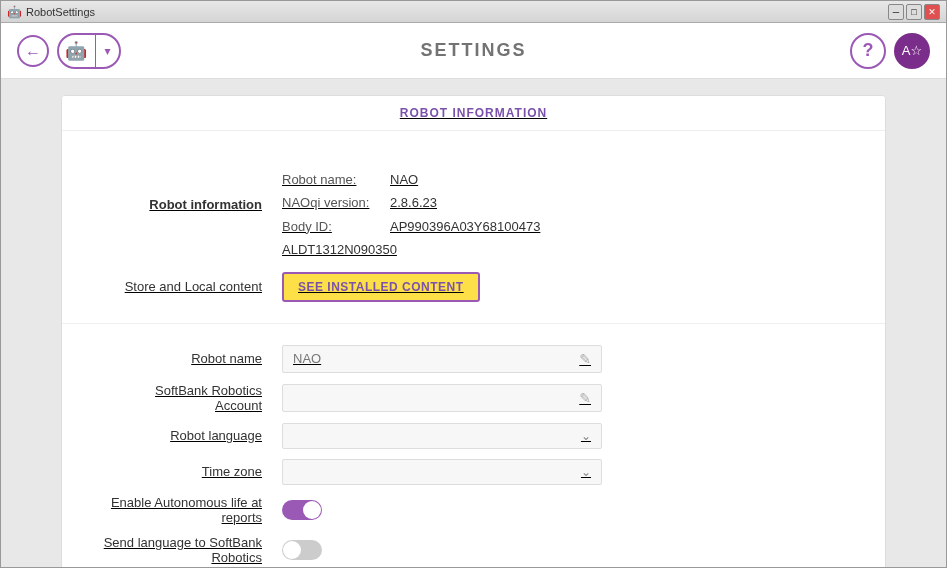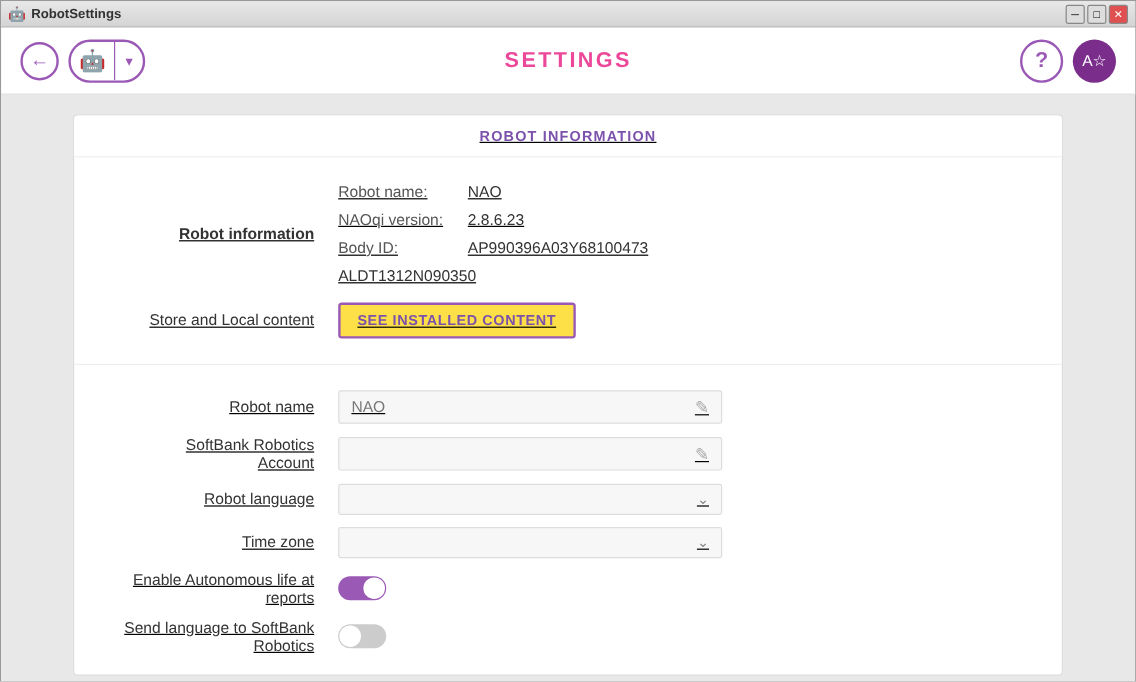--- a/index.html
+++ b/index.html
@@ -105,21 +105,21 @@
       font-size: 12px;
       cursor: pointer;
       border-left: 1px solid #9b59b6;
     }
     .top-bar-title {
       position: absolute;
       left: 50%;
       transform: translateX(-50%);
       font-size: 18px;
       font-weight: bold;
-      color: #ec4899;
+      color: #737373;
       letter-spacing: 2px;
     }
     .top-bar-right {
       margin-left: auto;
       display: flex;
       align-items: center;
       gap: 8px;
     }
     .help-btn {
       width: 36px;
@@ -190,20 +190,21 @@
       flex-shrink: 0;
     }
     .form-label strong {
       font-weight: bold;
     }
     .info-block {
       display: flex;
       flex-direction: column;
       font-size: 13px;
       color: #333;
+      margin-top: 20px;
     }
     .info-row {
       display: flex;
       gap: 8px;
       line-height: 1.8;
     }
     .info-key {
       min-width: 100px;
       color: #555;
     }
@@ -286,21 +287,21 @@
     .toggle-switch.off .toggle-knob { left: 1px; }
   </style>
 </head>
 <body>
 
 <div class="window">
 
   <div class="title-bar">
     <div class="title-bar-left">
       <span style="font-size:12px;">🤖</span>
-      <span style="font-size:11px;color:#333;font-weight:bold;">RobotSettings</span>
+      <span style="font-size:11px;color:#333;">RobotSettings</span>
     </div>
     <div class="title-bar-controls">
       <div class="title-bar-btn">─</div>
       <div class="title-bar-btn">□</div>
       <div class="title-bar-btn close">✕</div>
     </div>
   </div>
 
   <div class="top-bar">
     <div class="top-bar-left">

